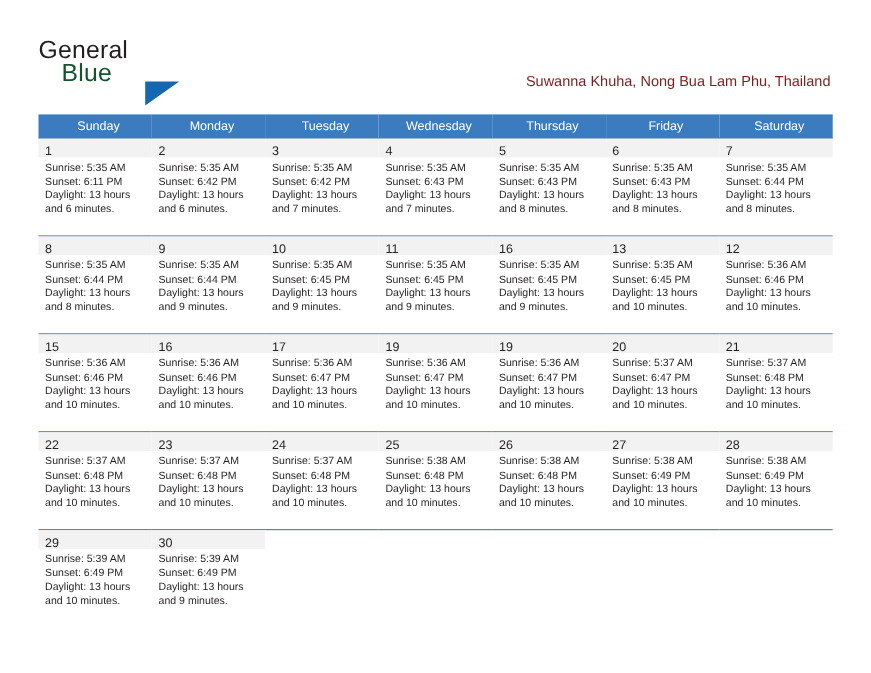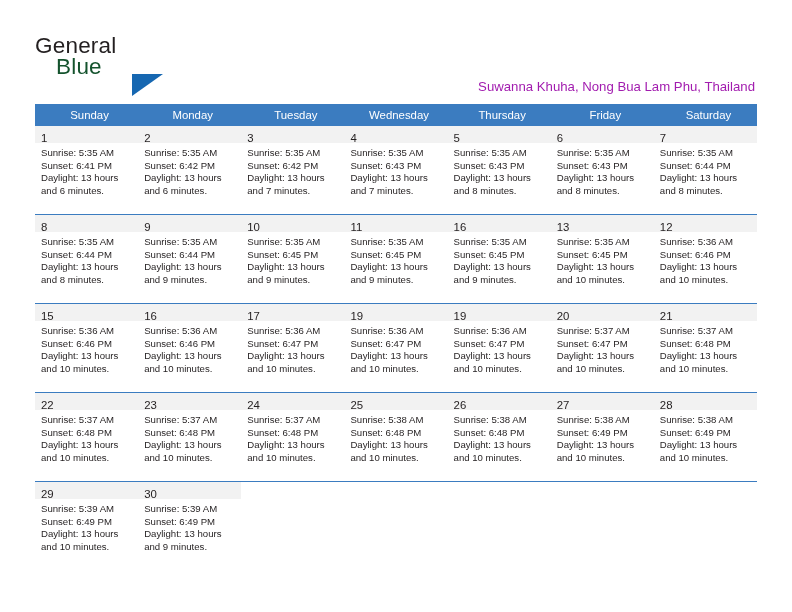--- a/index.html
+++ b/index.html
@@ -72,23 +72,23 @@
     top: 32px;
     font-size: 25.5px;
     color: #231f20;
     text-align: right;
     white-space: nowrap;
     font-family: "Liberation Sans", sans-serif;
   }
   .subtitle {
     position: absolute;
     right: 37px;
-    top: 79px;
+    top: 66px;
     font-size: 13.2px;
-    color: #a21caf;
+    color: #7f1d1d;
     text-align: right;
     white-space: nowrap;
     font-family: "Liberation Sans", sans-serif;
   }
 
   
   .calendar {
     position: absolute;
     left: 35px;
     top: 104px;
@@ -177,21 +177,21 @@
       </tr>
     </thead>
     <tbody>
 
       <tr>
         <td>
           <div class="cell">
             <div class="daynum-band"><span class="daynum">1</span></div>
             <div class="details">
               <div>Sunrise: 5:35 AM</div>
-              <div>Sunset: 6:41 PM</div>
+              <div>Sunset: 6:11 PM</div>
               <div class="daylight">Daylight: 13 hours and 6 minutes.</div>
             </div>
           </div>
         </td>
         <td>
           <div class="cell">
             <div class="daynum-band"><span class="daynum">2</span></div>
             <div class="details">
               <div>Sunrise: 5:35 AM</div>
               <div>Sunset: 6:42 PM</div>

